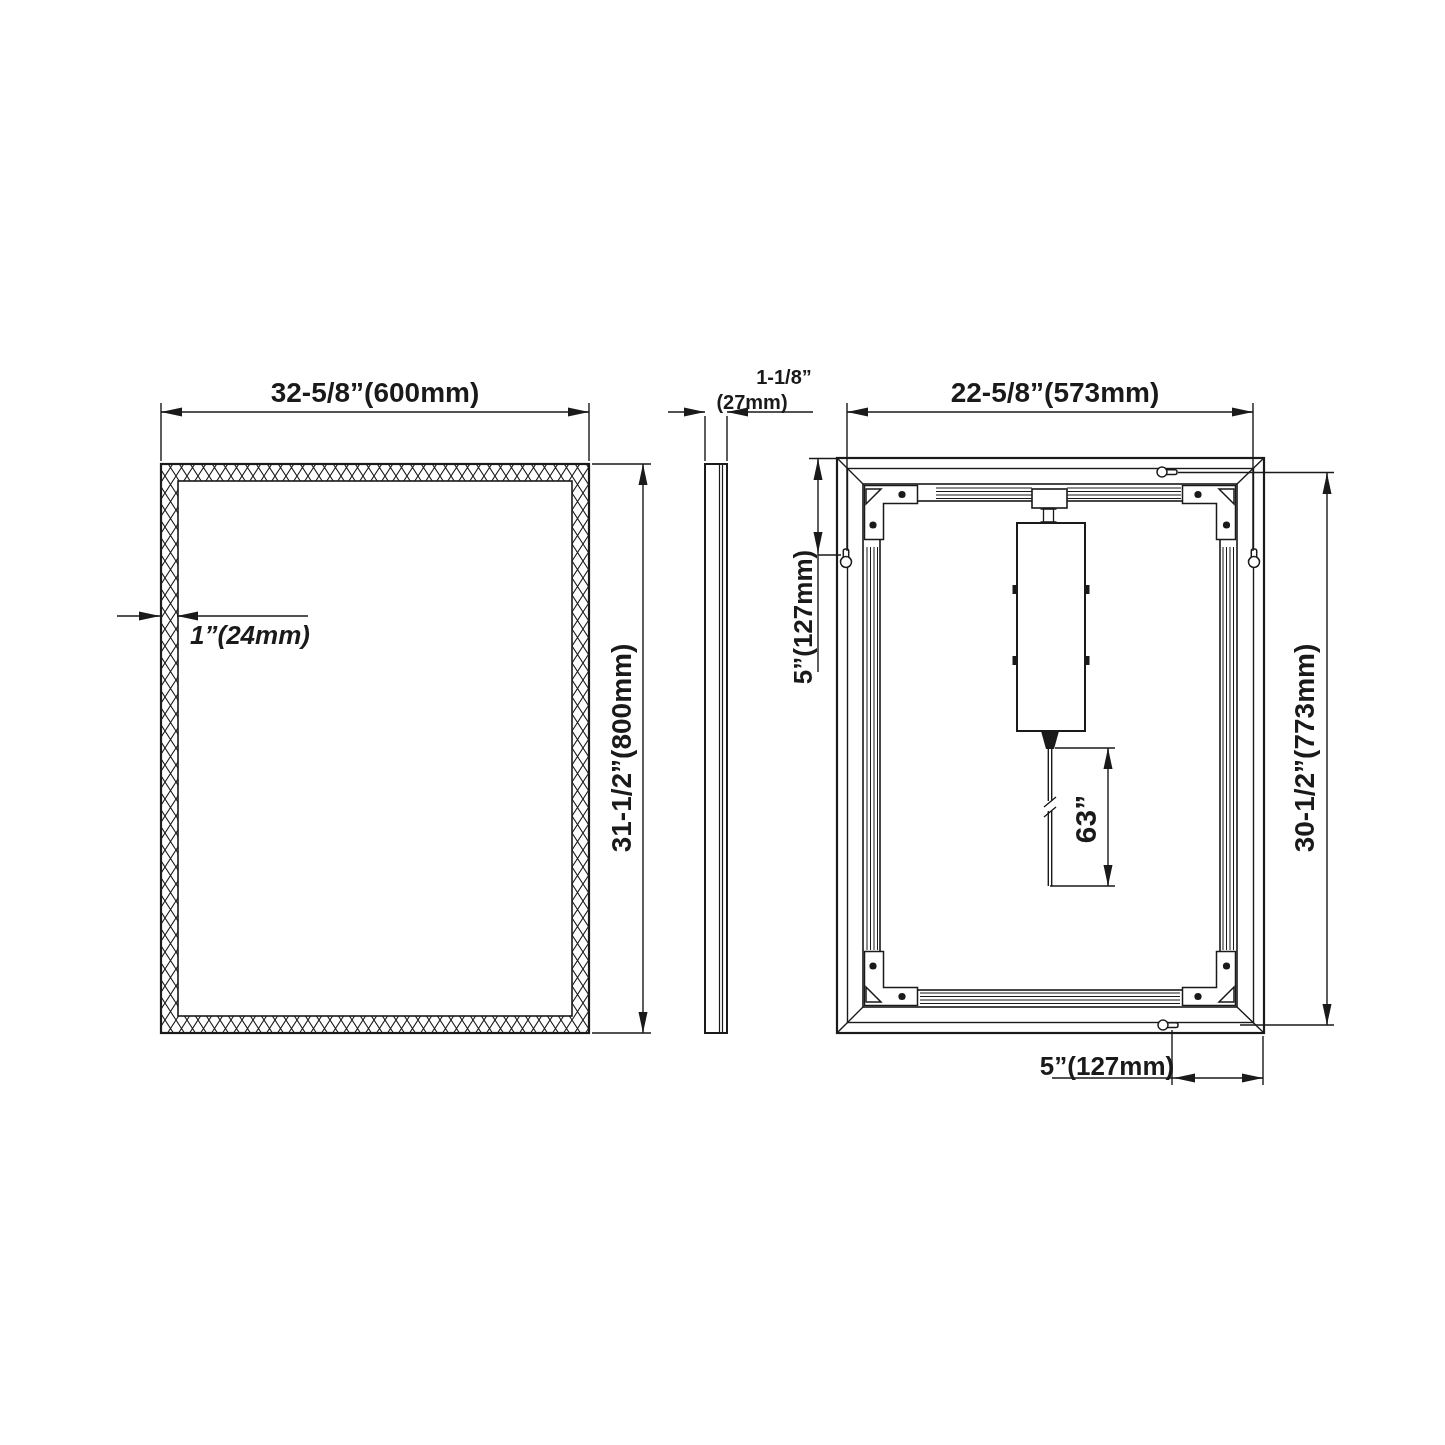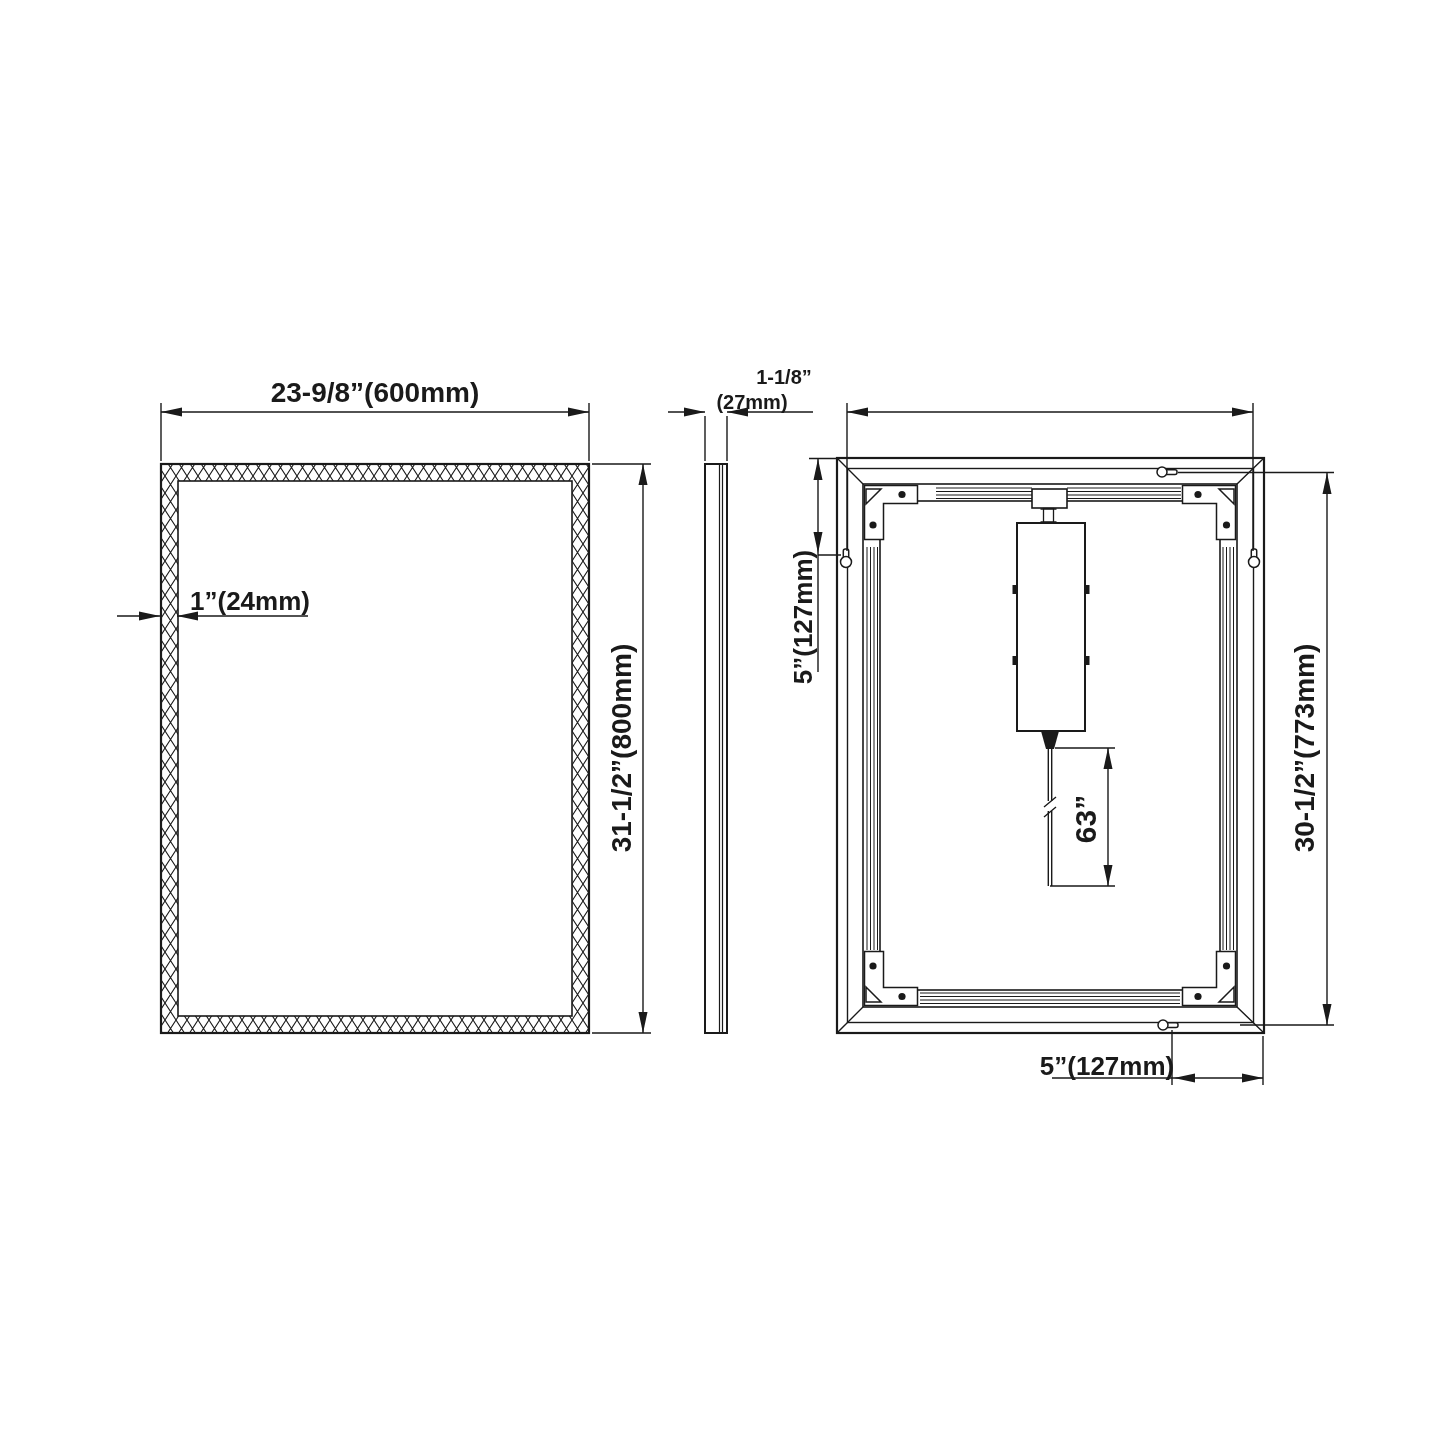--- a/index.html
+++ b/index.html
@@ -166,30 +166,31 @@
     <polygon points="1327,1025 1322.5,1004 1331.5,1004"></polygon>
     <polygon points="818,459 813.5,480 822.5,480"></polygon>
     <polygon points="818,553 813.5,532 822.5,532"></polygon>
     <polygon points="1108,748 1103.5,769 1112.5,769"></polygon>
     <polygon points="1108,886 1103.5,865 1112.5,865"></polygon>
     <polygon points="1174,1078 1195,1073.5 1195,1082.5"></polygon>
     <polygon points="1263,1078 1242,1073.5 1242,1082.5"></polygon>
   </g>
 </svg>
 
-<div class="dim-label fs28" style="left:225px; top:376px; width:300px; height:34px;">23-9/8”(600mm)</div>
+<div class="dim-label fs28" style="left:225px; top:376px; width:300px; height:34px;">32-5/8”(600mm)</div>
 
 <div class="dim-label fs28 vlabel" style="left:472px; top:731px; width:300px; height:34px;">31-1/2”(800mm)</div>
 
-<div class="dim-label fs26" style="left:170px; top:586px; width:160px; height:30px;">1”(24mm)</div>
+<div class="dim-label fs26" style="left:170px; top:620px; width:160px; height:30px;font-style:italic;">1”(24mm)</div>
 
 <div class="dim-label fs24" style="left:724px; top:363px; width:120px; height:28px;">1-1/8”</div>
 
 <div class="dim-label fs24" style="left:692px; top:388px; width:120px; height:28px;">(27mm)</div>
 
+<div class="dim-label fs28" style="left:895px; top:376px; width:320px; height:34px;">22-5/8”(573mm)</div>
 
 <div class="dim-label fs28 vlabel" style="left:1145px; top:731px; width:320px; height:34px;">30-1/2”(773mm)</div>
 
 <div class="dim-label fs26 vlabel" style="left:723px; top:602px; width:160px; height:30px;">5”(127mm)</div>
 
 <div class="dim-label fs30 vlabel" style="left:1046px; top:802px; width:80px; height:34px;">63”</div>
 
 <div class="dim-label fs26" style="left:1027px; top:1051px; width:160px; height:30px;">5”(127mm)</div>
 
 </div>

